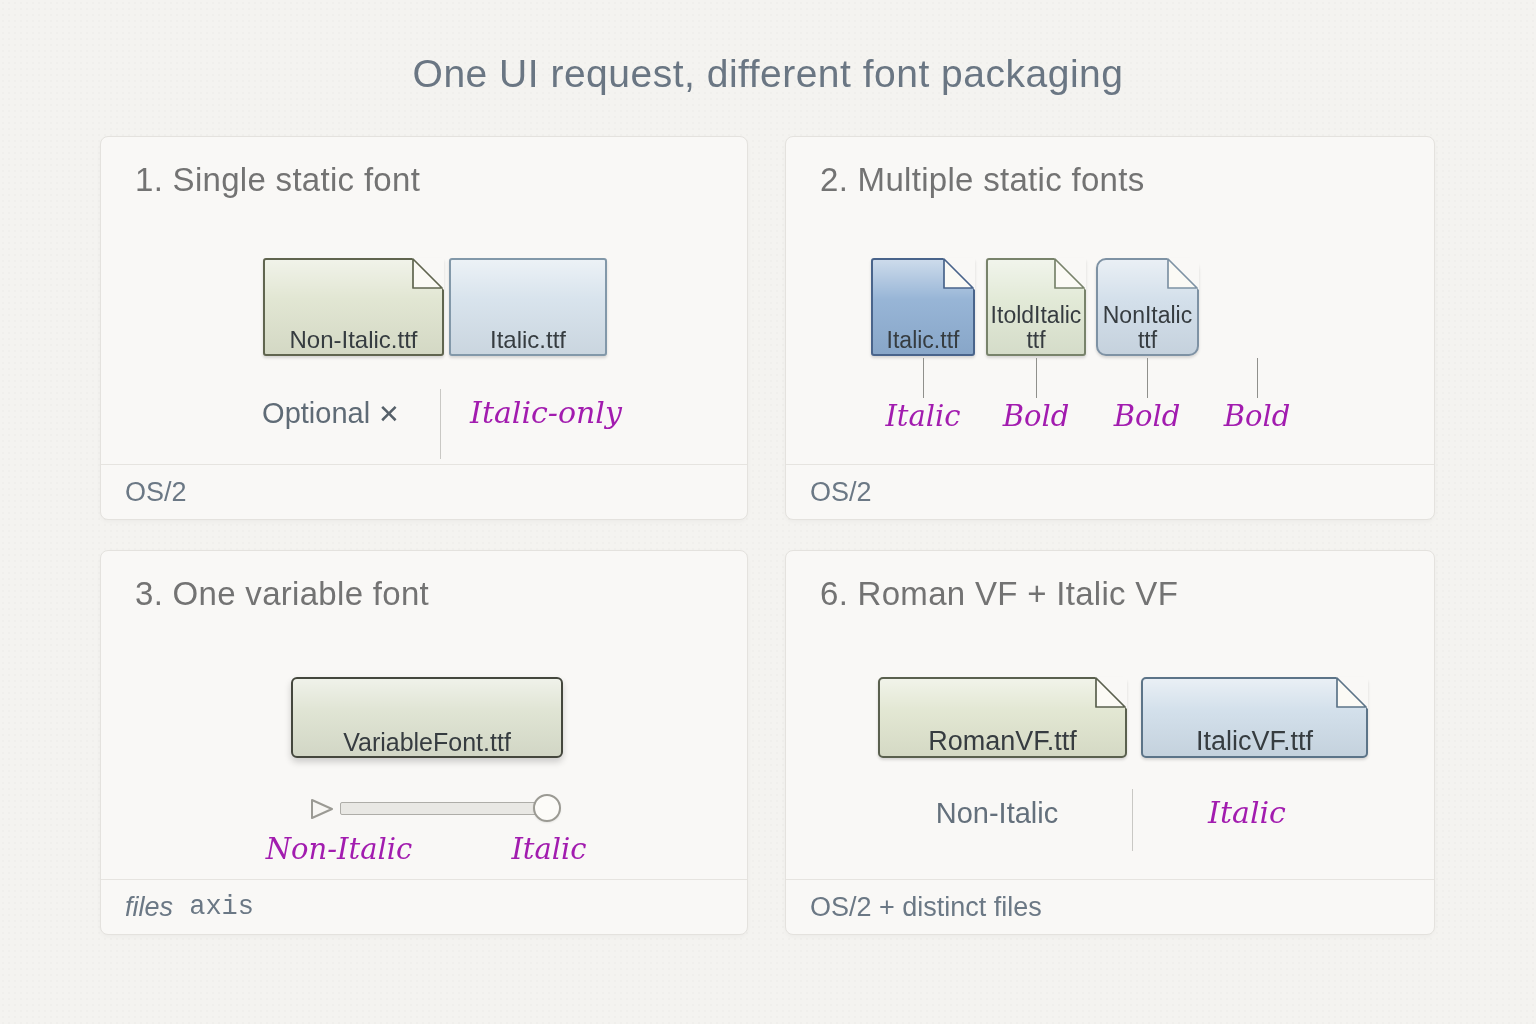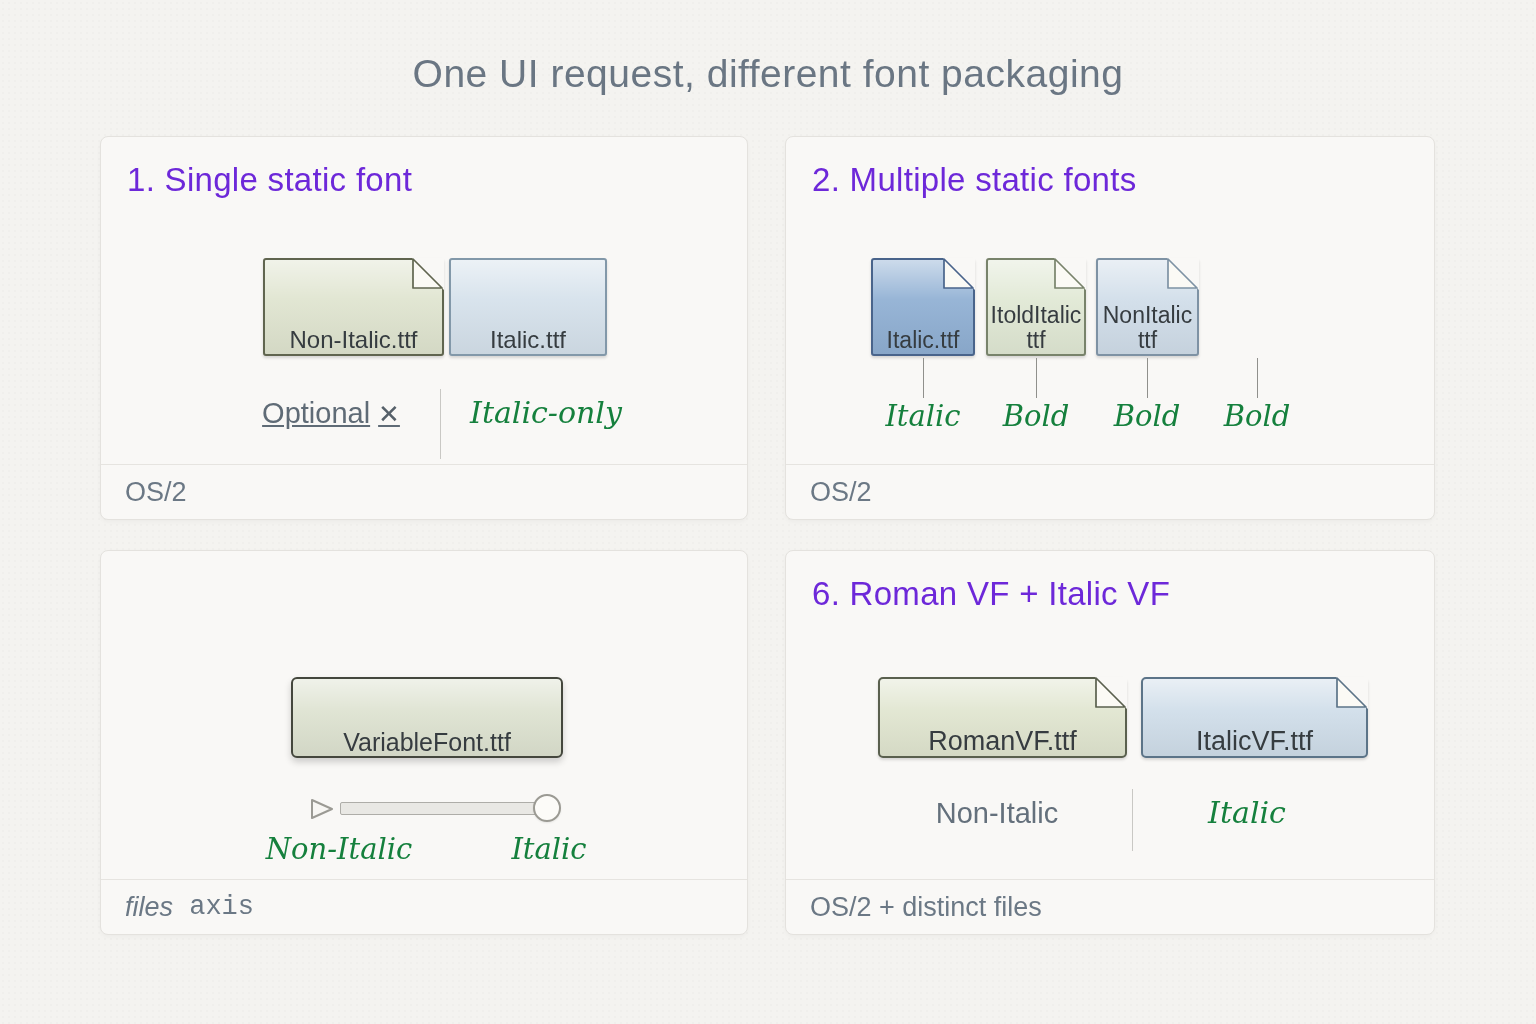--- a/index.html
+++ b/index.html
@@ -20,22 +20,22 @@
   }
 
   .panel {
     position: absolute;
     background: #f9f8f6;
     border: 1px solid #e4e2de;
     border-radius: 8px;
     box-shadow: 0 2px 4px rgba(0,0,0,0.03);
   }
   .panel-heading {
-    position: absolute; left: 26px; top: 24px;
-    font-size: 33px; font-weight: 400; color: #6d28d9;
+    position: absolute; left: 34px; top: 24px;
+    font-size: 33px; font-weight: 400; color: #737373;
     letter-spacing: 0.3px;
   }
   .panel-footer {
     position: absolute; left: 0; right: 0; bottom: 0; height: 55px;
     border-top: 1px solid #e6e4e0;
     display: flex; align-items: center; padding-left: 24px;
     font-size: 27px; color: #6b7885;
     border-radius: 0 0 8px 8px;
   }
 
@@ -56,21 +56,21 @@
   }
   .fold { position: absolute; top: -2px; right: -2px; width: 32px; height: 32px; }
   .fold-mask { fill: #f9f8f6; }
   .fold-flap { fill: #fbfaf5; stroke: currentColor; stroke-width: 1.7; stroke-linejoin: round; }
 
   
   .annot-sans { position: absolute; font-size: 29px; color: #5f6b76; text-align: center; }
   .annot-serif {
     position: absolute; text-align: center;
     font-family: "DejaVu Serif", serif; font-style: italic;
-    font-size: 29px; color: #15803d;
+    font-size: 29px; color: #a21caf;
   }
   .x-mark { font-size: 26px; color: #566069; margin-left: 8px; }
   .vdiv { position: absolute; width: 1px; background: #c9c8c4; }
   .conn { position: absolute; width: 1px; background: #90908c; }
 
   
   .slider-tri { position: absolute; }
   .slider-track {
     position: absolute;
     background: #e9e8e4; border: 1px solid #aeada8; border-radius: 2px;
@@ -85,28 +85,28 @@
 
   
   #panel-1 { left: 100px; top: 136px; width: 648px; height: 384px; }
   #panel-2 { left: 785px; top: 136px; width: 650px; height: 384px; }
   #panel-3 { left: 100px; top: 550px; width: 648px; height: 385px; }
   #panel-4 { left: 785px; top: 550px; width: 650px; height: 385px; }
 
   
   .p1-f1 { left: 162px; top: 121px; width: 181px; height: 98px; }
   .p1-f2 { left: 348px; top: 121px; width: 158px; height: 98px; }
-  .p1-left-annot  { left: 90px;  top: 260px; width: 280px; text-decoration: underline; }
+  .p1-left-annot  { left: 90px;  top: 260px; width: 280px; }
   .p1-vdiv        { left: 339px; top: 252px; height: 70px; }
   .p1-right-annot { left: 345px; top: 258px; width: 200px; font-size: 30px; }
 
   
   .p2-f1 { left: 85px;  top: 121px; width: 104px; height: 98px; }
   .p2-f2 { left: 200px; top: 121px; width: 100px; height: 98px; }
-  .p2-f3 { left: 310px; top: 121px; width: 103px; height: 98px; }
+  .p2-f3 { left: 310px; top: 121px; width: 103px; height: 98px; border-radius: 10px; }
   .p2-f4 { left: 420px; top: 121px; width: 102px; height: 98px; }
   .p2-f1 .file-label, .p2-f2 .file-label, .p2-f3 .file-label, .p2-f4 .file-label { font-size: 23px; }
   .p2-c1 { left: 137px; top: 221px; height: 40px; }
   .p2-c2 { left: 250px; top: 221px; height: 40px; }
   .p2-c3 { left: 361px; top: 221px; height: 40px; }
   .p2-c4 { left: 471px; top: 221px; height: 40px; }
   .p2-t1 { left: 77px;  top: 262px; width: 120px; }
   .p2-t2 { left: 190px; top: 262px; width: 120px; }
   .p2-t3 { left: 301px; top: 262px; width: 120px; }
   .p2-t4 { left: 411px; top: 262px; width: 120px; }
@@ -198,20 +198,21 @@
 
     <div class="annot-serif p2-t1">Italic</div>
     <div class="annot-serif p2-t2">Bold</div>
     <div class="annot-serif p2-t3">Bold</div>
     <div class="annot-serif p2-t4">Bold</div>
 
     <div class="panel-footer">OS/2</div>
   </section>
 
   <section class="panel" id="panel-3">
+    <div class="panel-heading">3. One variable font</div>
 
     <div class="file p3-file" style="--fill: #dde2d0; --bord: #44473d;">
       <span class="file-label">VariableFont.ttf</span>
     </div>
 
     <svg class="slider-tri p3-tri" width="26" height="24" viewBox="0 0 26 24">
       <path d="M3,3 L23,12 L3,21 Z" fill="#f7f6f3" stroke="#9b9a94" stroke-width="2" stroke-linejoin="round"></path>
     </svg>
     <div class="slider-track p3-track"></div>
     <div class="slider-handle p3-handle"></div>

